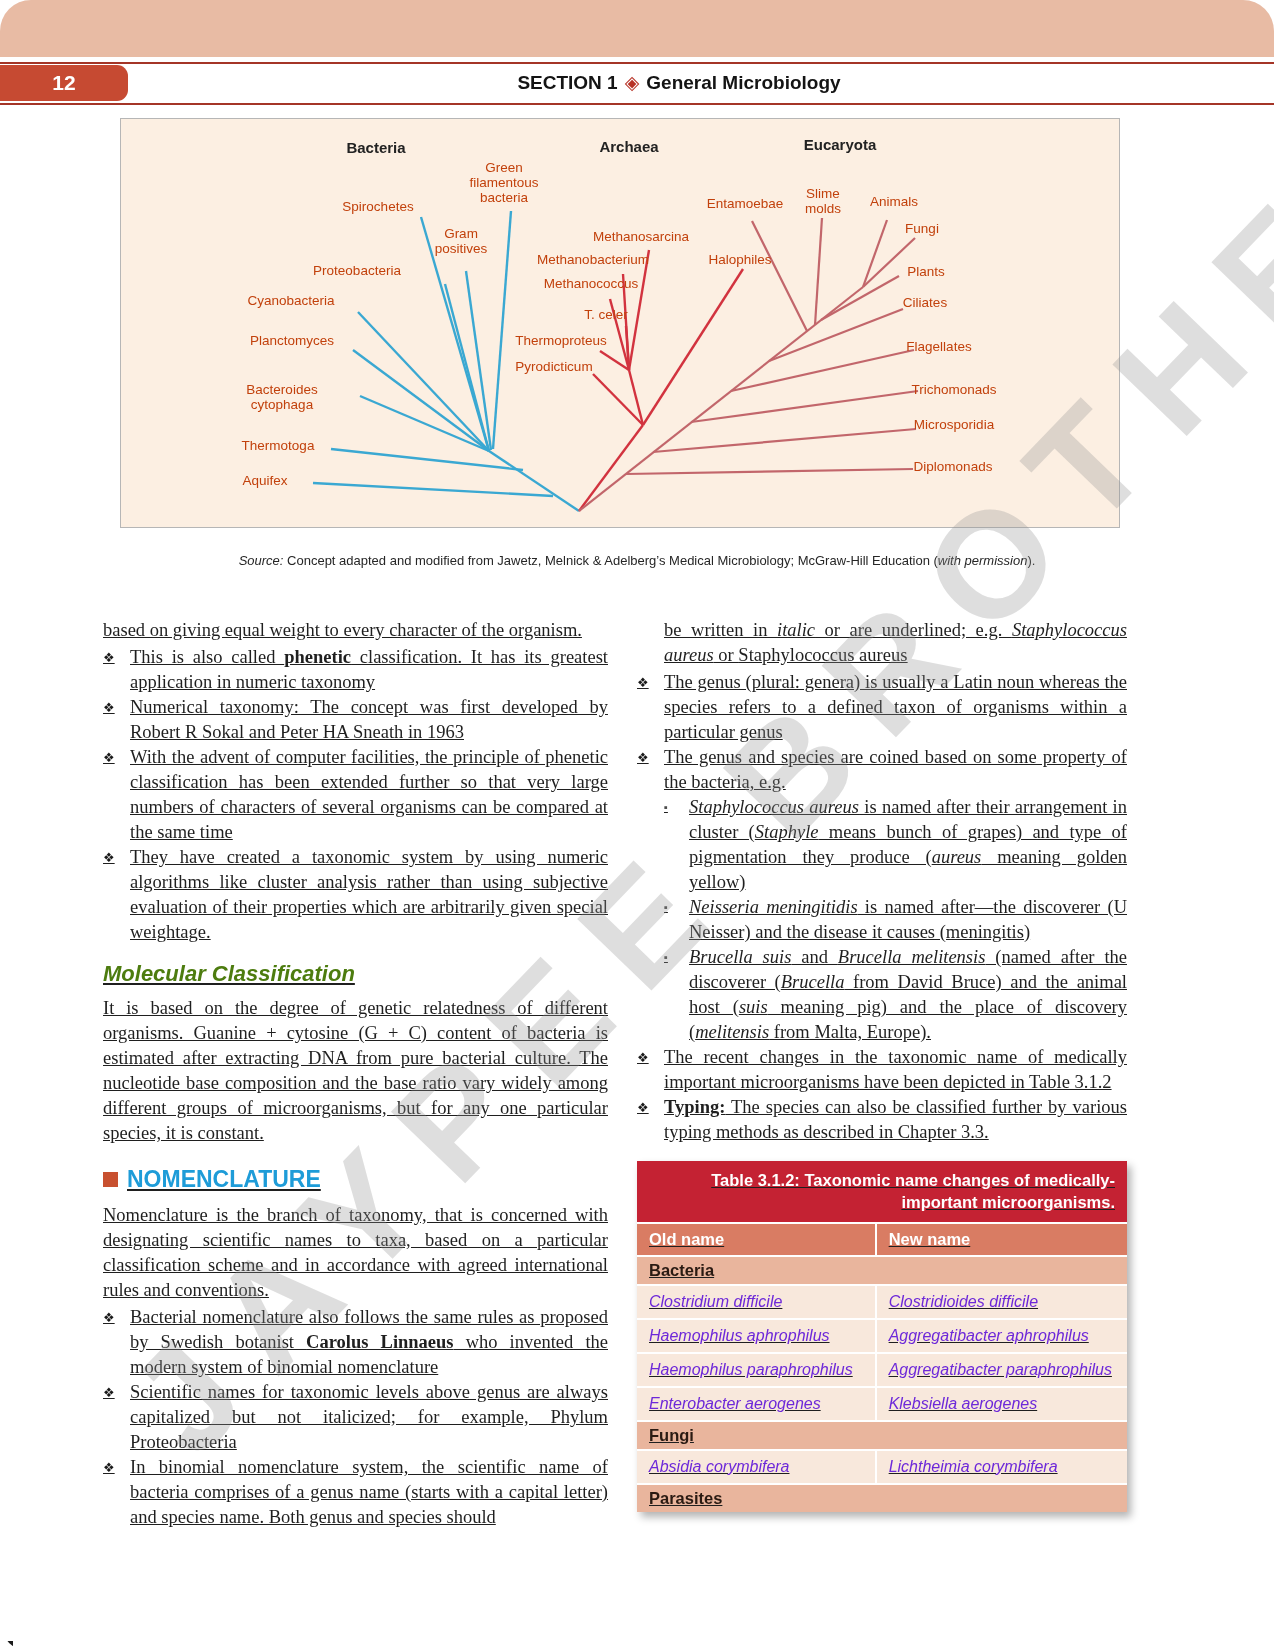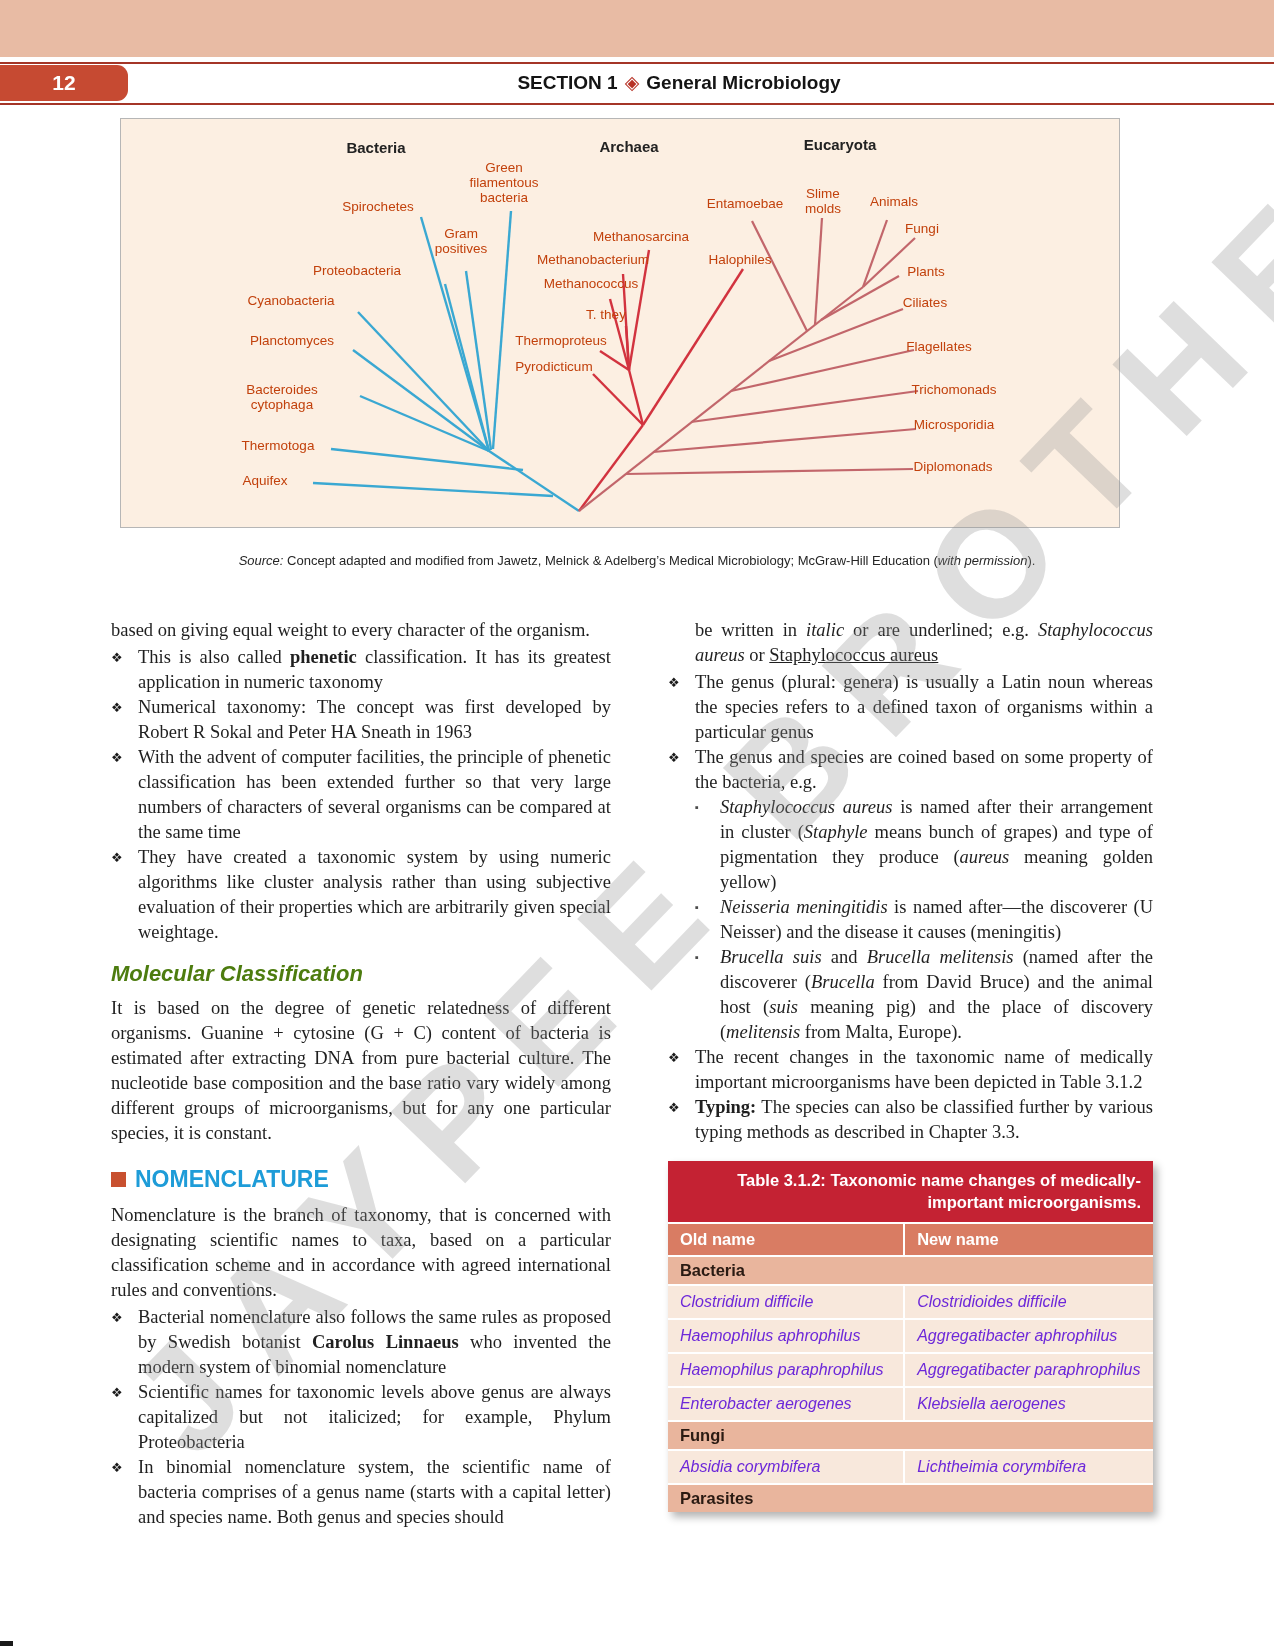--- a/index.html
+++ b/index.html
@@ -1,17 +1,17 @@
 <!DOCTYPE html>
 <html><head>
 <meta charset="utf-8">
 <style>
   html,body{margin:0;padding:0;background:#fff;}
   .page{position:relative;width:1274px;height:1652px;background:#fff;overflow:hidden;
-        font-family:"Liberation Serif",serif;color:#1f1f1f;}
+        font-family:"Liberation Serif",serif;color:#1f1f1f;border-radius:31px;}
   
   .topband{position:absolute;left:0;top:0;width:100%;height:57px;background:#e8bba4;}
   .rule{position:absolute;left:0;width:100%;height:2px;background:#a43527;}
   .rule.r1{top:62px}.rule.r2{top:103px}
   .pagetab{position:absolute;left:0;top:65px;width:128px;height:36px;background:#c64a32;
            border-radius:0 11px 11px 0;color:#fff;font:bold 21px "Liberation Sans",sans-serif;
            text-align:center;line-height:36px;}
   .header-title{position:absolute;left:0;top:65px;width:100%;text-align:center;
                 font:bold 19px/36px "Liberation Sans",sans-serif;color:#141414;padding-left:42px;}
   .header-title .diamond{color:#b73226;padding:0 7px;font-weight:normal;}
@@ -21,21 +21,21 @@
   .figure svg{position:absolute;left:0;top:0;}
   .fig-label{position:absolute;transform:translate(-50%,-50%);font:13.5px/1.12 "Liberation Sans",sans-serif;
              color:#c2410c;text-align:center;white-space:pre-line;}
   .fig-domain{font:bold 15px "Liberation Sans",sans-serif;color:#222;}
   .caption{position:absolute;left:0;top:540px;width:100%;text-align:center;
            font:15.5px "Liberation Sans",sans-serif;color:#101010;}
   .caption b{font-weight:bold;}
   .source{position:absolute;left:0;top:553px;width:100%;text-align:center;
           font:13px "Liberation Sans",sans-serif;color:#262626;}
   
-  .columns{position:absolute;left:111px;top:618px;width:1042px;display:flex;gap:57px;}
+  .columns{position:absolute;left:103px;top:618px;width:1042px;display:flex;gap:29px;text-decoration:underline;}
   .col{font-size:18.5px;line-height:25px;text-align:justify;}
   .col-left{width:505px;}
   .col-right{width:490px;}
   .para{margin:0 0 2px 0;}
   .bullet{display:flex;margin:0;}
   .bmark{flex:none;width:27px;font:13px "Liberation Sans",sans-serif;color:#1a1a1a;padding-top:5px;}
   .btext{flex:1;}
   .cont{margin-left:27px;}
   .sub{display:flex;margin-left:27px;}
   .smark{flex:none;width:25px;font:11px "Liberation Sans",sans-serif;color:#4a4a4a;padding-top:6px;}
@@ -125,21 +125,21 @@
     <div class="fig-label" style="left:236px;top:152px">Proteobacteria</div>
     <div class="fig-label" style="left:170px;top:182px">Cyanobacteria</div>
     <div class="fig-label" style="left:171px;top:222px">Planctomyces</div>
     <div class="fig-label" style="left:161px;top:278px">Bacteroides
 cytophaga</div>
     <div class="fig-label" style="left:157px;top:327px">Thermotoga</div>
     <div class="fig-label" style="left:144px;top:362px">Aquifex</div>
     <div class="fig-label" style="left:520px;top:118px">Methanosarcina</div>
     <div class="fig-label" style="left:472px;top:141px">Methanobacterium</div>
     <div class="fig-label" style="left:470px;top:165px">Methanococcus</div>
-    <div class="fig-label" style="left:485px;top:196px">T. they</div>
+    <div class="fig-label" style="left:485px;top:196px">T. celer</div>
     <div class="fig-label" style="left:440px;top:222px">Thermoproteus</div>
     <div class="fig-label" style="left:433px;top:248px">Pyrodicticum</div>
     <div class="fig-label" style="left:619px;top:141px">Halophiles</div>
     <div class="fig-label" style="left:624px;top:85px">Entamoebae</div>
     <div class="fig-label" style="left:702px;top:82px">Slime
 molds</div>
     <div class="fig-label" style="left:773px;top:83px">Animals</div>
     <div class="fig-label" style="left:801px;top:110px">Fungi</div>
     <div class="fig-label" style="left:805px;top:153px">Plants</div>
     <div class="fig-label" style="left:804px;top:184px">Ciliates</div>

